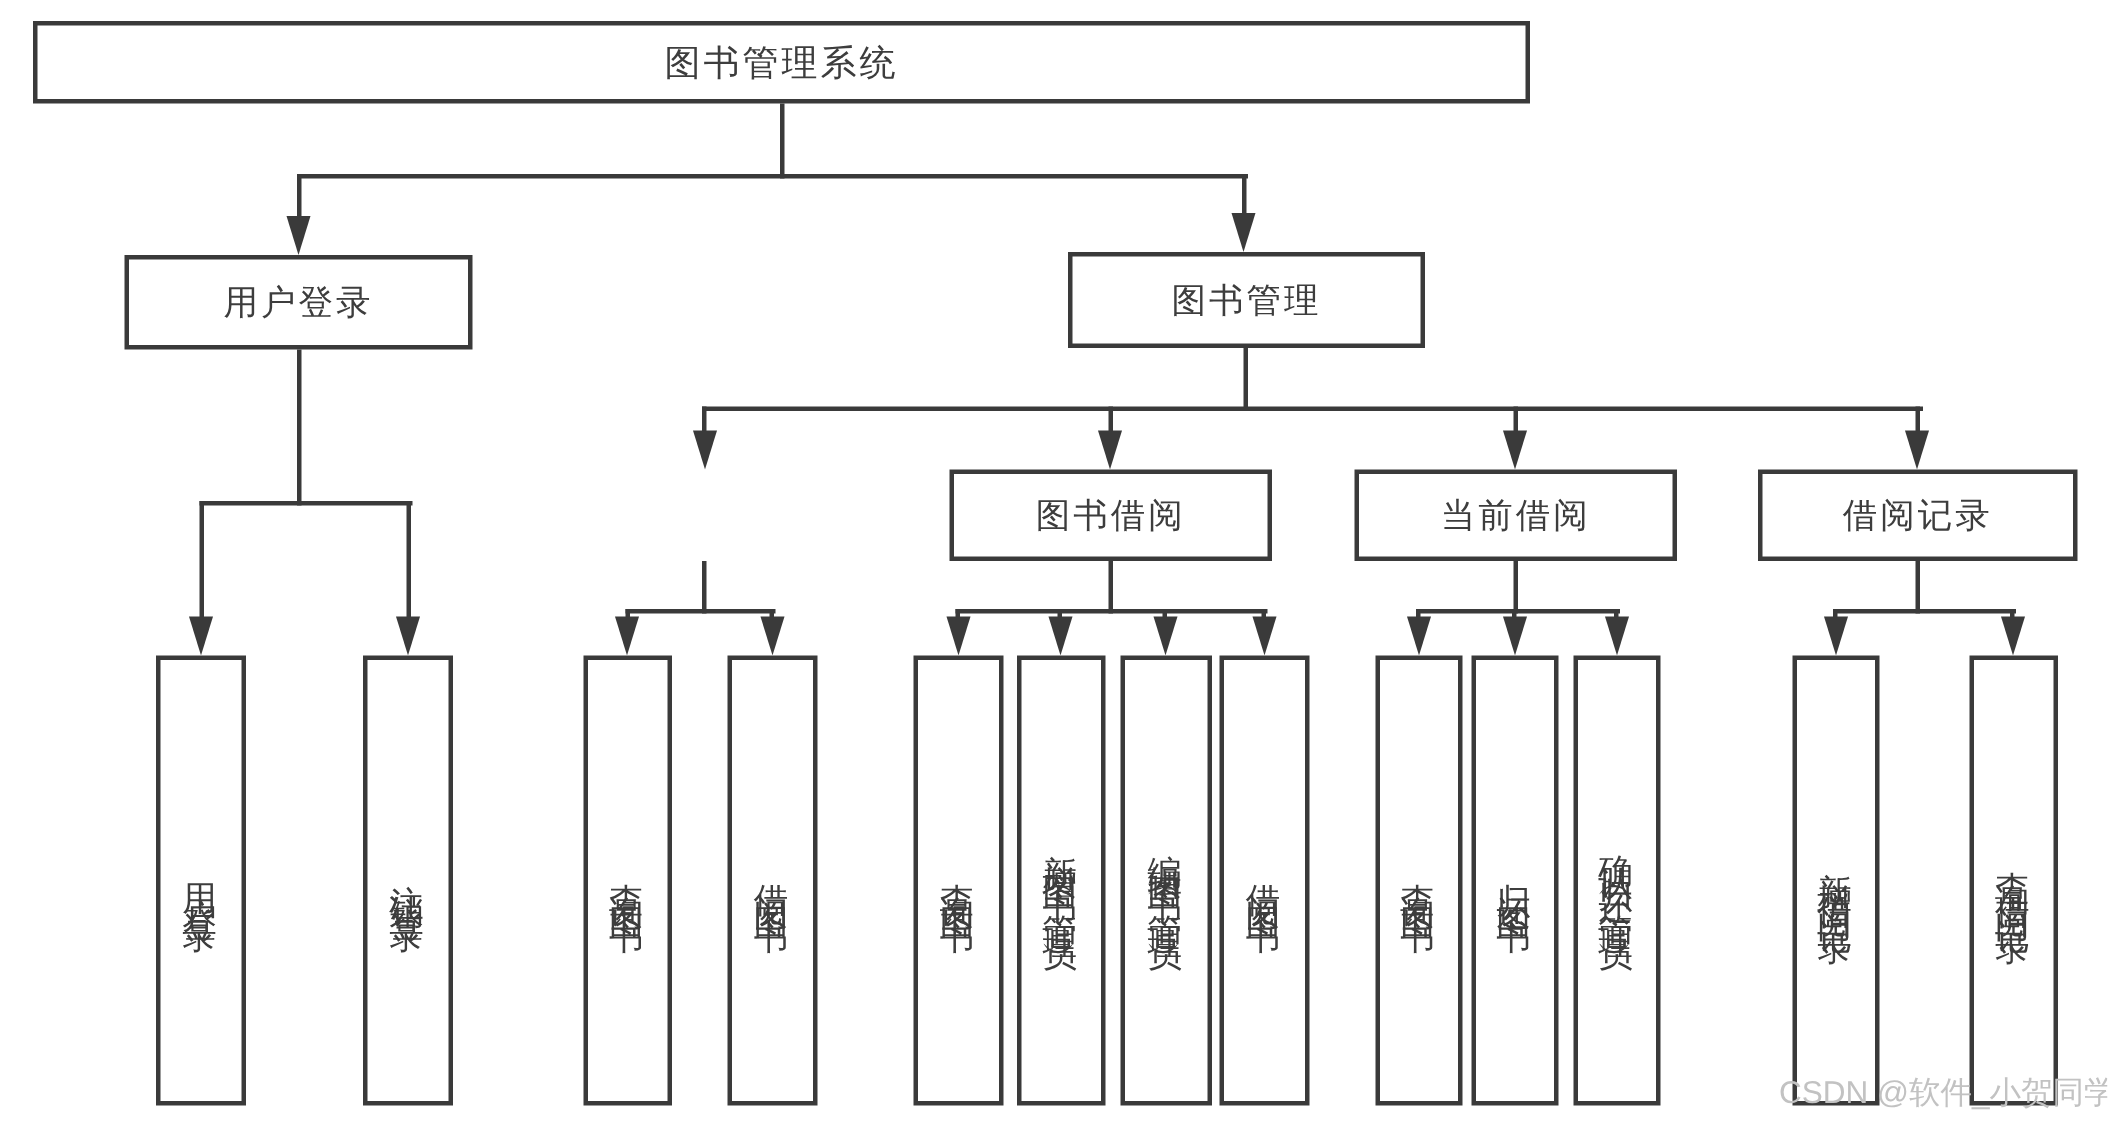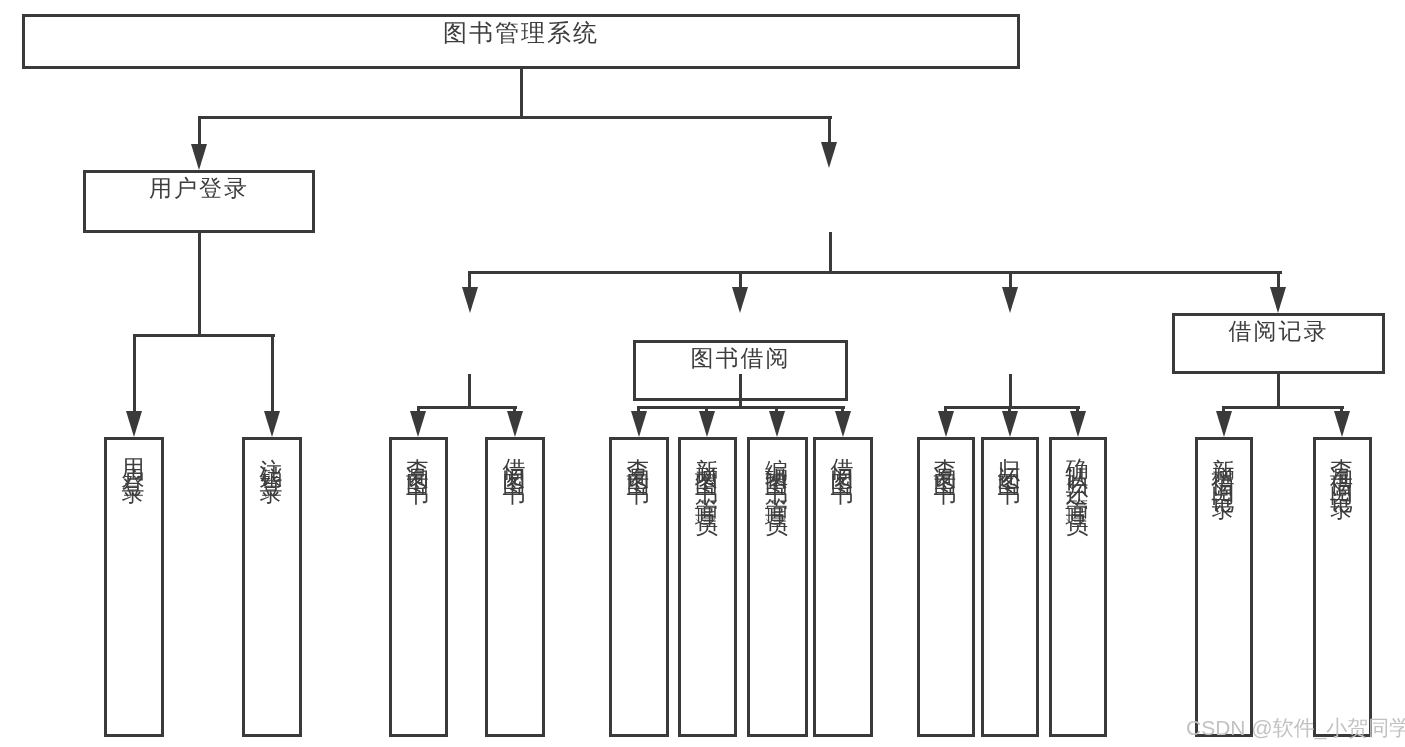--- a/index.html
+++ b/index.html
@@ -10,21 +10,21 @@
     background: #ffffff;
     font-family: "Liberation Sans", "DejaVu Sans", sans-serif;
     overflow: hidden;
   }
   .node {
     position: absolute;
     background: #ffffff;
     border: 3px solid #3a3a3a;
     box-sizing: border-box;
     display: flex;
-    align-items: flex-start;
+    align-items: center;
     justify-content: center;
     color: #3d3d3d;
   }
   .hlabel {
     font-size: 23px;
     letter-spacing: 2px;
     white-space: nowrap;
   }
   .root-label { font-size: 24px; letter-spacing: 2px; white-space: nowrap; }
   .vlabel {
@@ -68,41 +68,47 @@
   <div class="line" style="left:520px; top:69px; width:3px; height:50px;"></div>
   <div class="line" style="left:198px; top:116px; width:634px; height:3px;"></div>
   <div class="line" style="left:198px; top:116px; width:3px; height:32px;"></div>
   <div class="arrow" style="left:191px; top:144px;"></div>
   <div class="line" style="left:828px; top:116px; width:3px; height:30px;"></div>
   <div class="arrow" style="left:821px; top:142px;"></div>
 
   <div class="node" style="left:83px; top:170px; width:232px; height:63px;">
     <span class="hlabel">用户登录</span>
   </div>
+  <div class="node" style="left:712px; top:168px; width:238px; height:64px;">
+    <span class="hlabel">图书管理</span>
+  </div>
 
   <div class="line" style="left:198px; top:233px; width:3px; height:104px;"></div>
   <div class="line" style="left:133px; top:334px; width:142px; height:3px;"></div>
   <div class="line" style="left:133px; top:334px; width:3px; height:81px;"></div>
   <div class="arrow" style="left:126px; top:411px;"></div>
   <div class="line" style="left:271px; top:334px; width:3px; height:81px;"></div>
   <div class="arrow" style="left:264px; top:411px;"></div>
 
   <div class="line" style="left:829px; top:232px; width:3px; height:42px;"></div>
   <div class="line" style="left:468px; top:271px; width:814px; height:3px;"></div>
   <div class="line" style="left:468px; top:271px; width:3px; height:20px;"></div>
   <div class="arrow" style="left:462px; top:287px;"></div>
   <div class="line" style="left:739px; top:271px; width:3px; height:20px;"></div>
   <div class="arrow" style="left:732px; top:287px;"></div>
   <div class="line" style="left:1009px; top:271px; width:3px; height:20px;"></div>
   <div class="arrow" style="left:1002px; top:287px;"></div>
   <div class="line" style="left:1277px; top:271px; width:3px; height:20px;"></div>
   <div class="arrow" style="left:1270px; top:287px;"></div>
 
-  <div class="node" style="left:633px; top:313px; width:215px; height:61px;margin-top:27px;">
+  <div class="node" style="left:633px; top:313px; width:215px; height:61px;">
     <span class="hlabel">图书借阅</span>
+  </div>
+  <div class="node" style="left:903px; top:313px; width:215px; height:61px;">
+    <span class="hlabel">当前借阅</span>
   </div>
   <div class="node" style="left:1172px; top:313px; width:213px; height:61px;">
     <span class="hlabel">借阅记录</span>
   </div>
 
   <div class="line" style="left:468px; top:374px; width:3px; height:35px;"></div>
   <div class="line" style="left:417px; top:406px; width:100px; height:3px;"></div>
   <div class="line" style="left:417px; top:406px; width:3px; height:8px;"></div>
   <div class="arrow" style="left:410px; top:411px;"></div>
   <div class="line" style="left:513px; top:406px; width:3px; height:8px;"></div>

